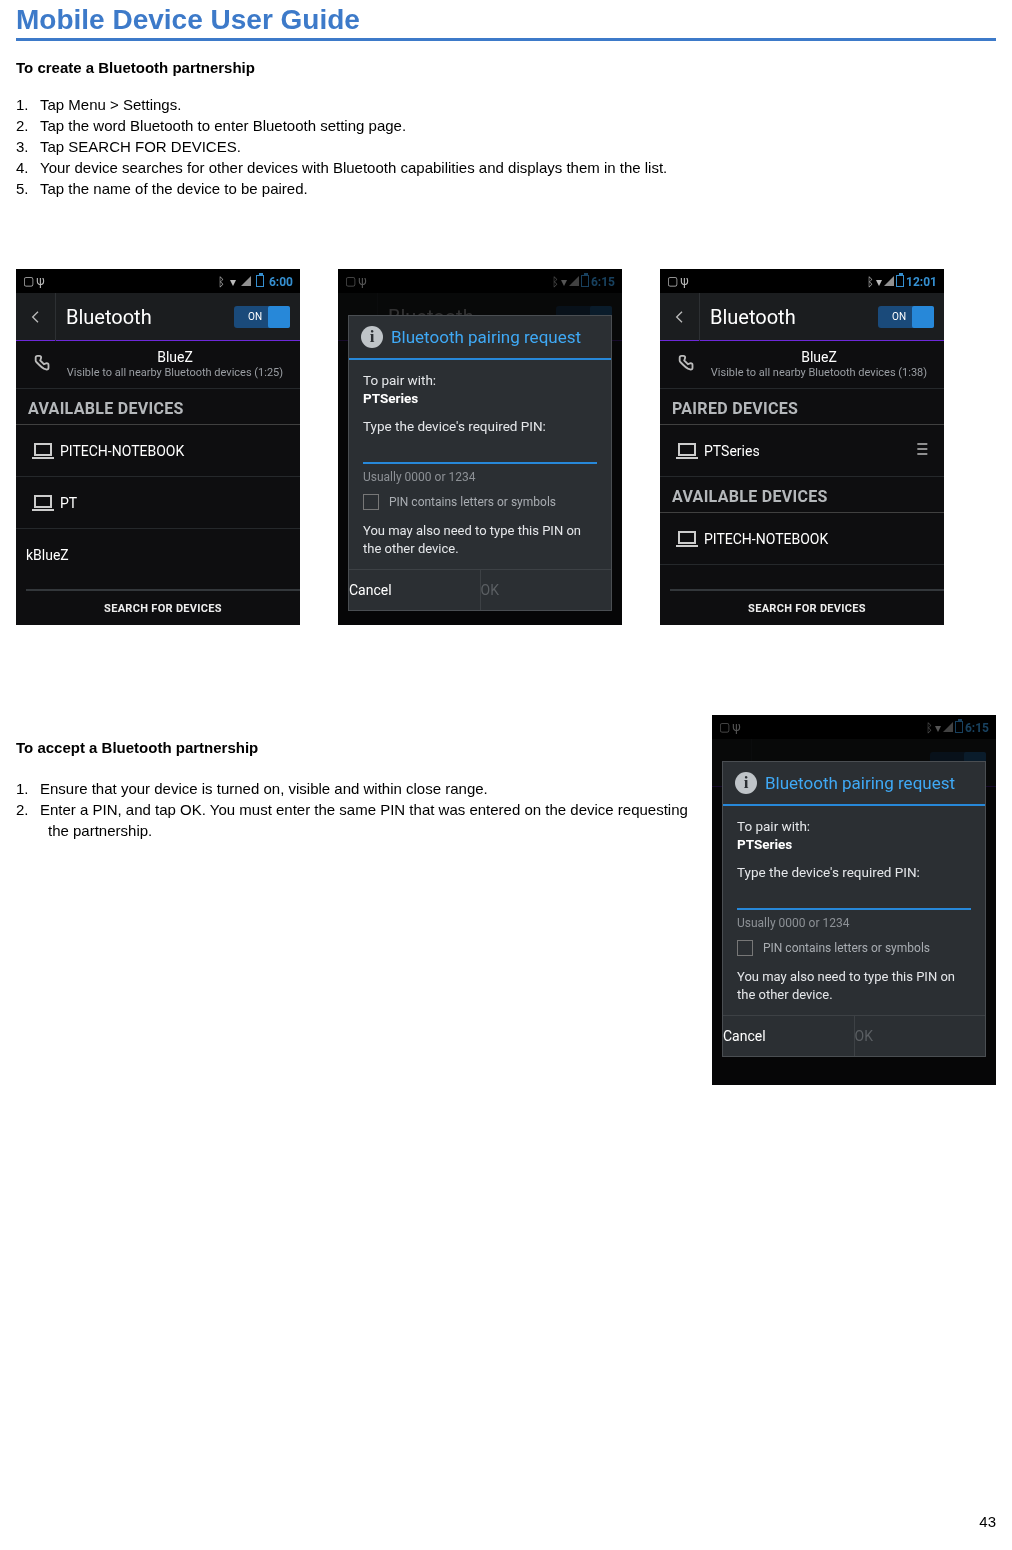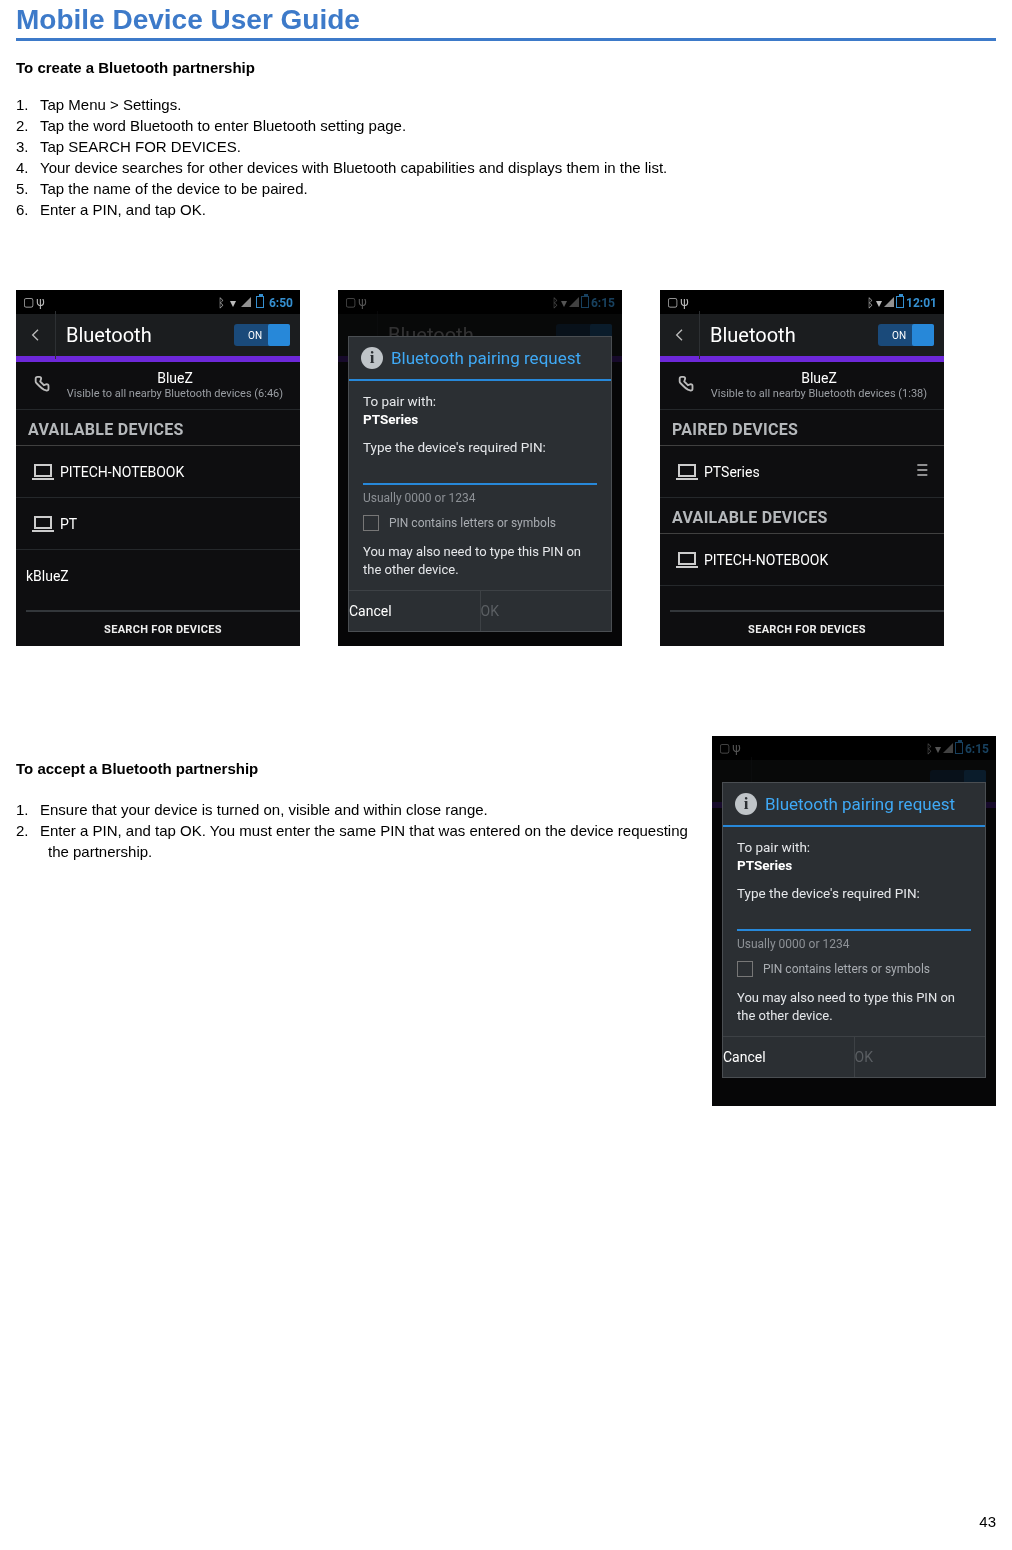--- a/index.html
+++ b/index.html
@@ -59,21 +59,21 @@
   .sb-batt {
     display:inline-block;width:8px;height:12px;border:1px solid #3fa9f5;position:relative;top:1px;margin-right:4px;
   }
   .sb-batt::after{content:"";position:absolute;top:-3px;left:2px;width:4px;height:2px;background:#3fa9f5;}
   .sb-sig{display:inline-block;width:0;height:0;border-style:solid;border-width:0 0 10px 10px;border-color:transparent transparent #aaa transparent;margin-right:2px;}
   .actionbar {
     height: 48px;
     background: #1b1d1f;
     display: flex;
     align-items: center;
-    border-bottom: 6px solid #6d28d9;
+    border-bottom: 1px solid #6d28d9;
     position: relative;
   }
   .ab-back {
     width: 40px;height:48px;display:flex;align-items:center;justify-content:center;font-size:20px;color:#bbb;
     border-right:1px solid #2d3033;
   }
   .ab-back svg{width:16px;height:16px;}
   .ab-title { font-size: 20px; color: #fff; padding-left: 10px; flex: 1; }
   .toggle {
     width: 56px;height:22px;border-radius:3px;background:#1a4a7a;display:flex;align-items:center;justify-content:flex-end;margin-right:10px;position:relative;
@@ -136,34 +136,33 @@
 <div class="title-rule"></div>
 
 <div class="content">
   <div class="section-h">To create a Bluetooth partnership</div>
   <ol>
     <li><span class="num">1.</span><span>Tap Menu &gt; Settings.</span></li>
     <li><span class="num">2.</span><span>Tap the word Bluetooth to enter Bluetooth setting page.</span></li>
     <li><span class="num">3.</span><span>Tap SEARCH FOR DEVICES.</span></li>
     <li><span class="num">4.</span><span>Your device searches for other devices with Bluetooth capabilities and displays them in the list.</span></li>
     <li><span class="num">5.</span><span>Tap the name of the device to be paired.</span></li>
-    <li><span class="num">6.</span><span>Enter a PIN, and tap OK.</span></li>
   </ol>
 
   <div class="row1">
 
     <div class="phone">
       <div class="statusbar">
         <div class="sb-left"><span>▢</span><span>ψ</span></div>
         <div class="sb-right">
           <span>ᛒ</span>
           <span>▾</span>
           <span class="sb-sig"></span>
           <span class="sb-batt"></span>
-          <span class="sb-time">6:50</span>
+          <span class="sb-time">6:00</span>
         </div>
       </div>
       <div class="actionbar">
         <div class="ab-back">
             <svg viewBox="0 0 24 24">
               <path d="M15 4l-8 8 8 8" stroke="#bbb" fill="none" stroke-width="2"></path>
             </svg>
           </div>
         <div class="ab-title">Bluetooth</div>
         <div class="toggle">
@@ -172,21 +171,21 @@
           </div>
       </div>
       <div class="section-item">
         <div class="icon">
             <svg viewBox="0 0 24 24">
               <path d="M6 2c-1 0-2 1-2 2v3c0 1 0 1 1 2l3 3c1 1 3 3 5 4l3 1c1 0 2-1 2-2v-3c0-1-1-2-2-2l-3 1-4-4 1-3c0-1-1-2-2-2H6z"></path>
             </svg>
           </div>
         <div class="txt">
           <div class="t1">BlueZ</div>
-          <div class="t2">Visible to all nearby Bluetooth devices (6:46)</div>
+          <div class="t2">Visible to all nearby Bluetooth devices (1:25)</div>
         </div>
       </div>
       <div class="list-header">AVAILABLE DEVICES</div>
       <div class="dev-row">
         <div class="icon">
             <svg class="laptop-icon" viewBox="0 0 24 20">
               <rect x="4" y="3" width="16" height="11"></rect>
               <line x1="1" y1="17" x2="23" y2="17"></line>
             </svg>
           </div>

